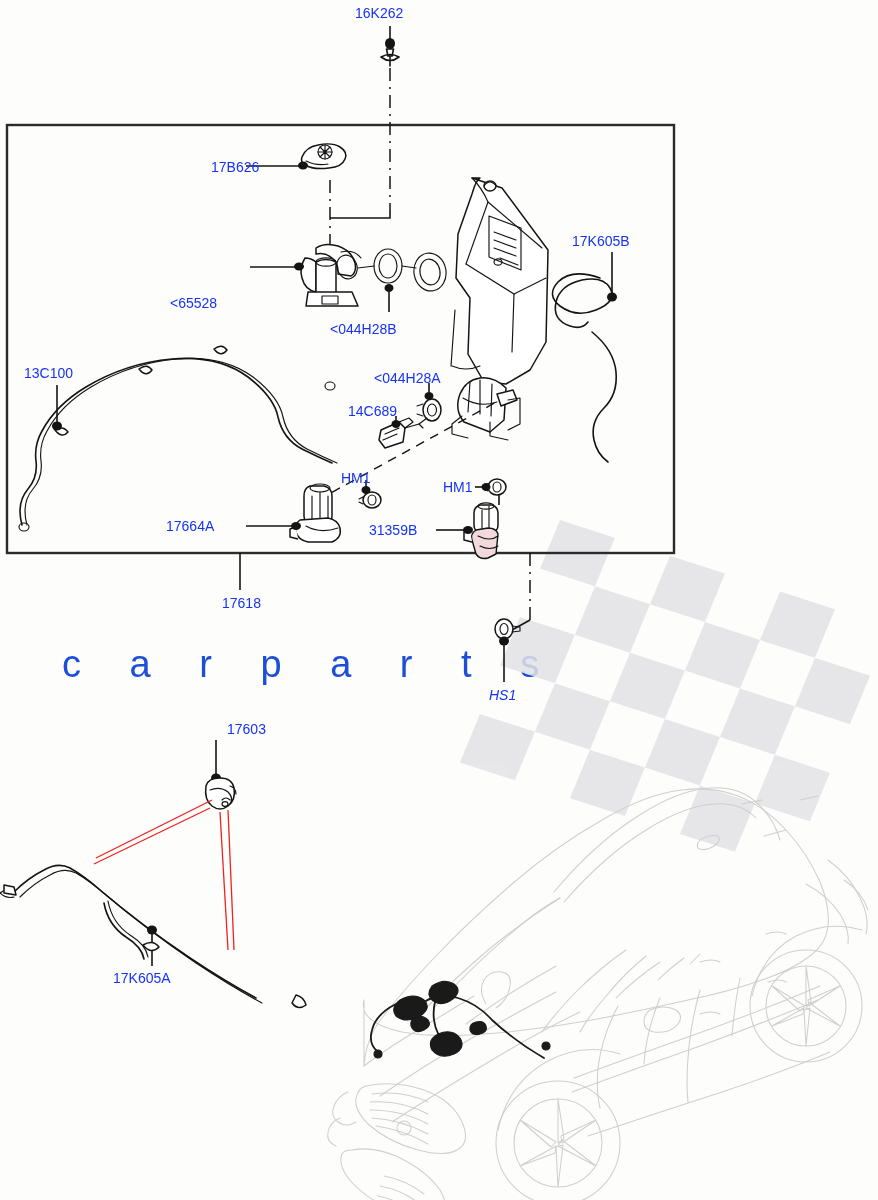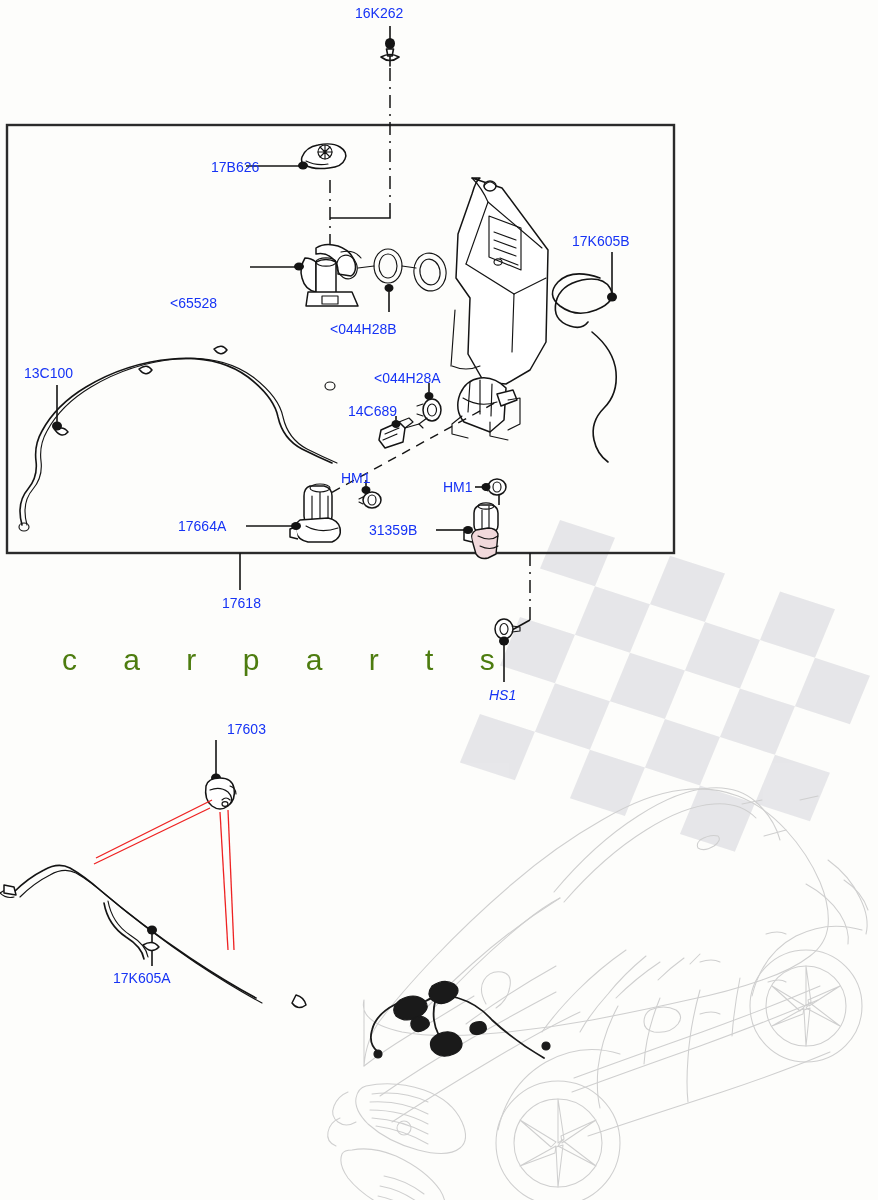--- a/index.html
+++ b/index.html
@@ -27,22 +27,22 @@
     font-size:96px;
     font-weight:bold;
     color:#f7dede;
     letter-spacing:-2px;
     left:56px;top:540px;
     user-select:none;
   }
   .wm-sub{
     position:absolute;
     font-family:"Liberation Sans", sans-serif;
-    font-size:30px;
-    color:#4d7c0f;
+    font-size:38px;
+    color:#1d4ed8;
     letter-spacing:19px;
     left:62px;top:643px;
     user-select:none;
   }
 </style>
 </head>
 <body>
 
 <div id="stage">
 
@@ -397,20 +397,20 @@
   <div class="lbl" style="left:355px;top:4px;">16K262</div>
   <div class="lbl" style="left:171px;top:158px;margin-left:40px;">17B626</div>
   <div class="lbl" style="left:170px;top:258px;margin-top:36px;">&lt;65528</div>
   <div class="lbl" style="left:330px;top:320px;">&lt;044H28B</div>
   <div class="lbl" style="left:572px;top:232px;">17K605B</div>
   <div class="lbl" style="left:24px;top:364px;">13C100</div>
   <div class="lbl" style="left:374px;top:369px;">&lt;044H28A</div>
   <div class="lbl" style="left:348px;top:402px;">14C689</div>
   <div class="lbl" style="left:341px;top:469px;">HM1</div>
   <div class="lbl" style="left:443px;top:478px;">HM1</div>
-  <div class="lbl" style="left:178px;top:517px;">17664A</div>
+  <div class="lbl" style="left:166px;top:517px;">17664A</div>
   <div class="lbl" style="left:369px;top:521px;">31359B</div>
   <div class="lbl" style="left:222px;top:594px;">17618</div>
   <div class="lbl" style="left:489px;top:686px;font-style:italic;">HS1</div>
   <div class="lbl" style="left:193px;top:720px;margin-left:34px;">17603</div>
   <div class="lbl" style="left:113px;top:969px;">17K605A</div>
 
 </div>
 
 </body></html>

